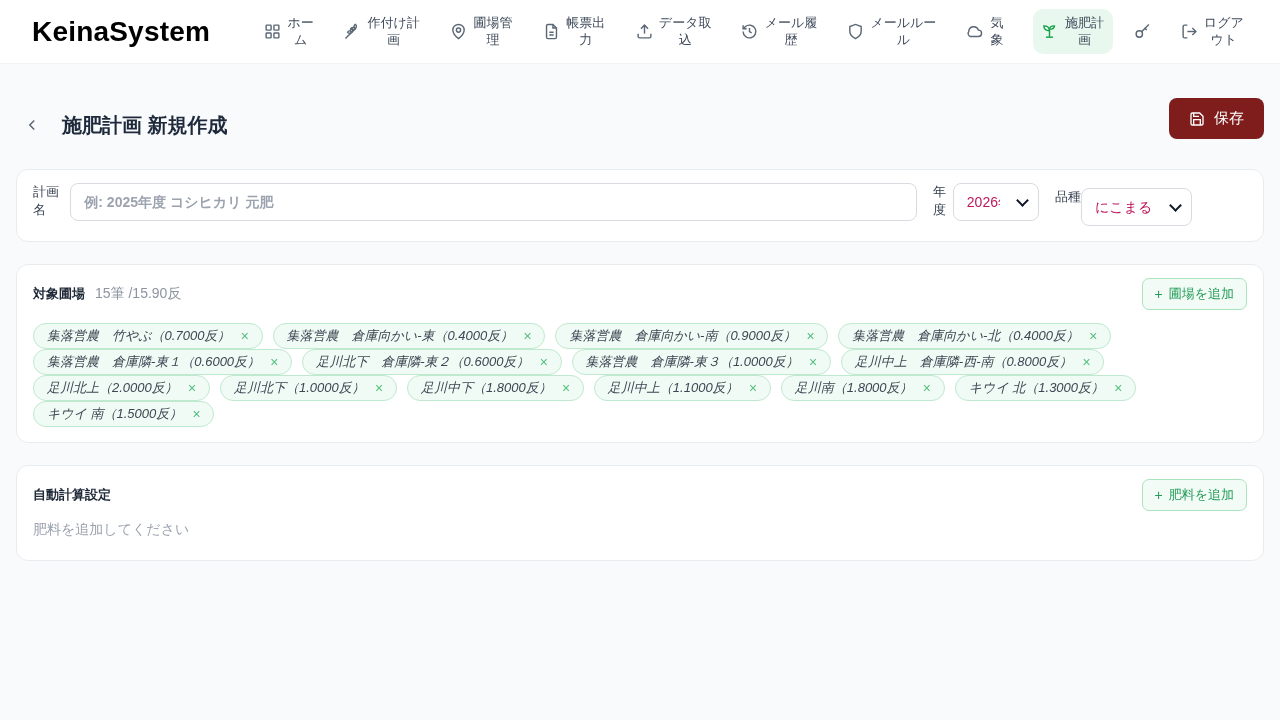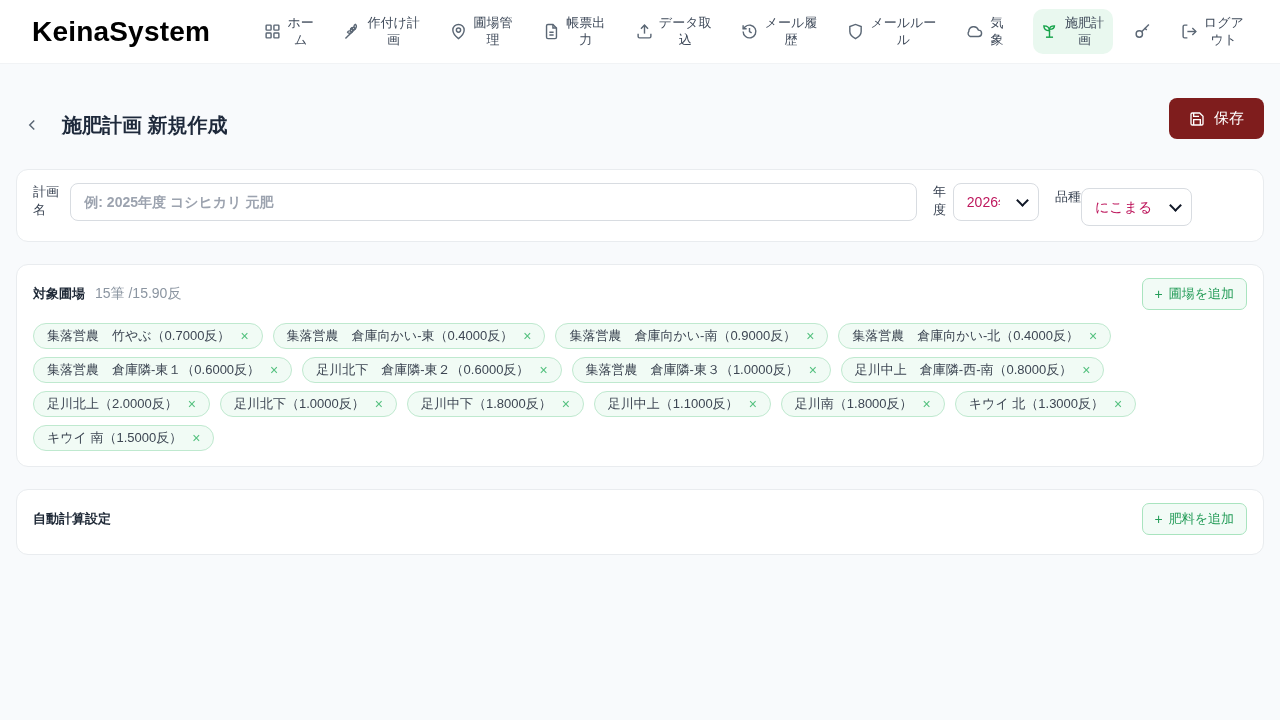--- a/index.html
+++ b/index.html
@@ -44,21 +44,21 @@
   .w-year { width:106px; } .w-variety { width:192px; }
 
   
   .sec-head { display:flex; align-items:center; margin-bottom:13px; }
   .sec-title { font-size:13px; font-weight:bold; color:#1f2937; }
   .sec-sub { font-size:14px; color:#8b95a1; margin-left:10px; }
   .add-btn { margin-left:auto; background:#f2fbf6; border:1px solid #a9e4bf; color:#249c58; border-radius:7px; padding:6px 12px; font-size:13px; display:flex; align-items:center; gap:6px; cursor:pointer; font-family:inherit; }
   .plus { font-size:14px; line-height:1; }
 
   
-  .tag-wrap { display:flex; flex-wrap:wrap; gap:8px 10px; }
+  .tag-wrap { display:flex; flex-wrap:wrap; gap:0 10px;font-style:italic; }
   .tag { display:inline-flex; align-items:center; background:#f1fbf5; border:1px solid #bfe9cf; border-radius:999px; padding:4px 13px; font-size:13px; color:#3d4653; height:26px; }
   .tag-x { color:#53c07e; margin-left:10px; font-size:14px; cursor:pointer; }
 
   .empty-msg { font-size:14px; color:#9ca3af; margin-top:10px; padding-bottom:6px; }
   .auto-card .sec-head { margin-bottom:4px; }
 </style>
 </head>
 <body>
 
 <div class="header">
@@ -305,13 +305,14 @@
 </div>
 
 <div class="card auto-card">
   <div class="sec-head">
     <span class="sec-title">自動計算設定</span>
     <button class="add-btn">
       <span class="plus">+</span>
       <span>肥料を追加</span>
     </button>
   </div>
+  <div class="empty-msg">肥料を追加してください</div>
 </div>
 
 </body></html>

